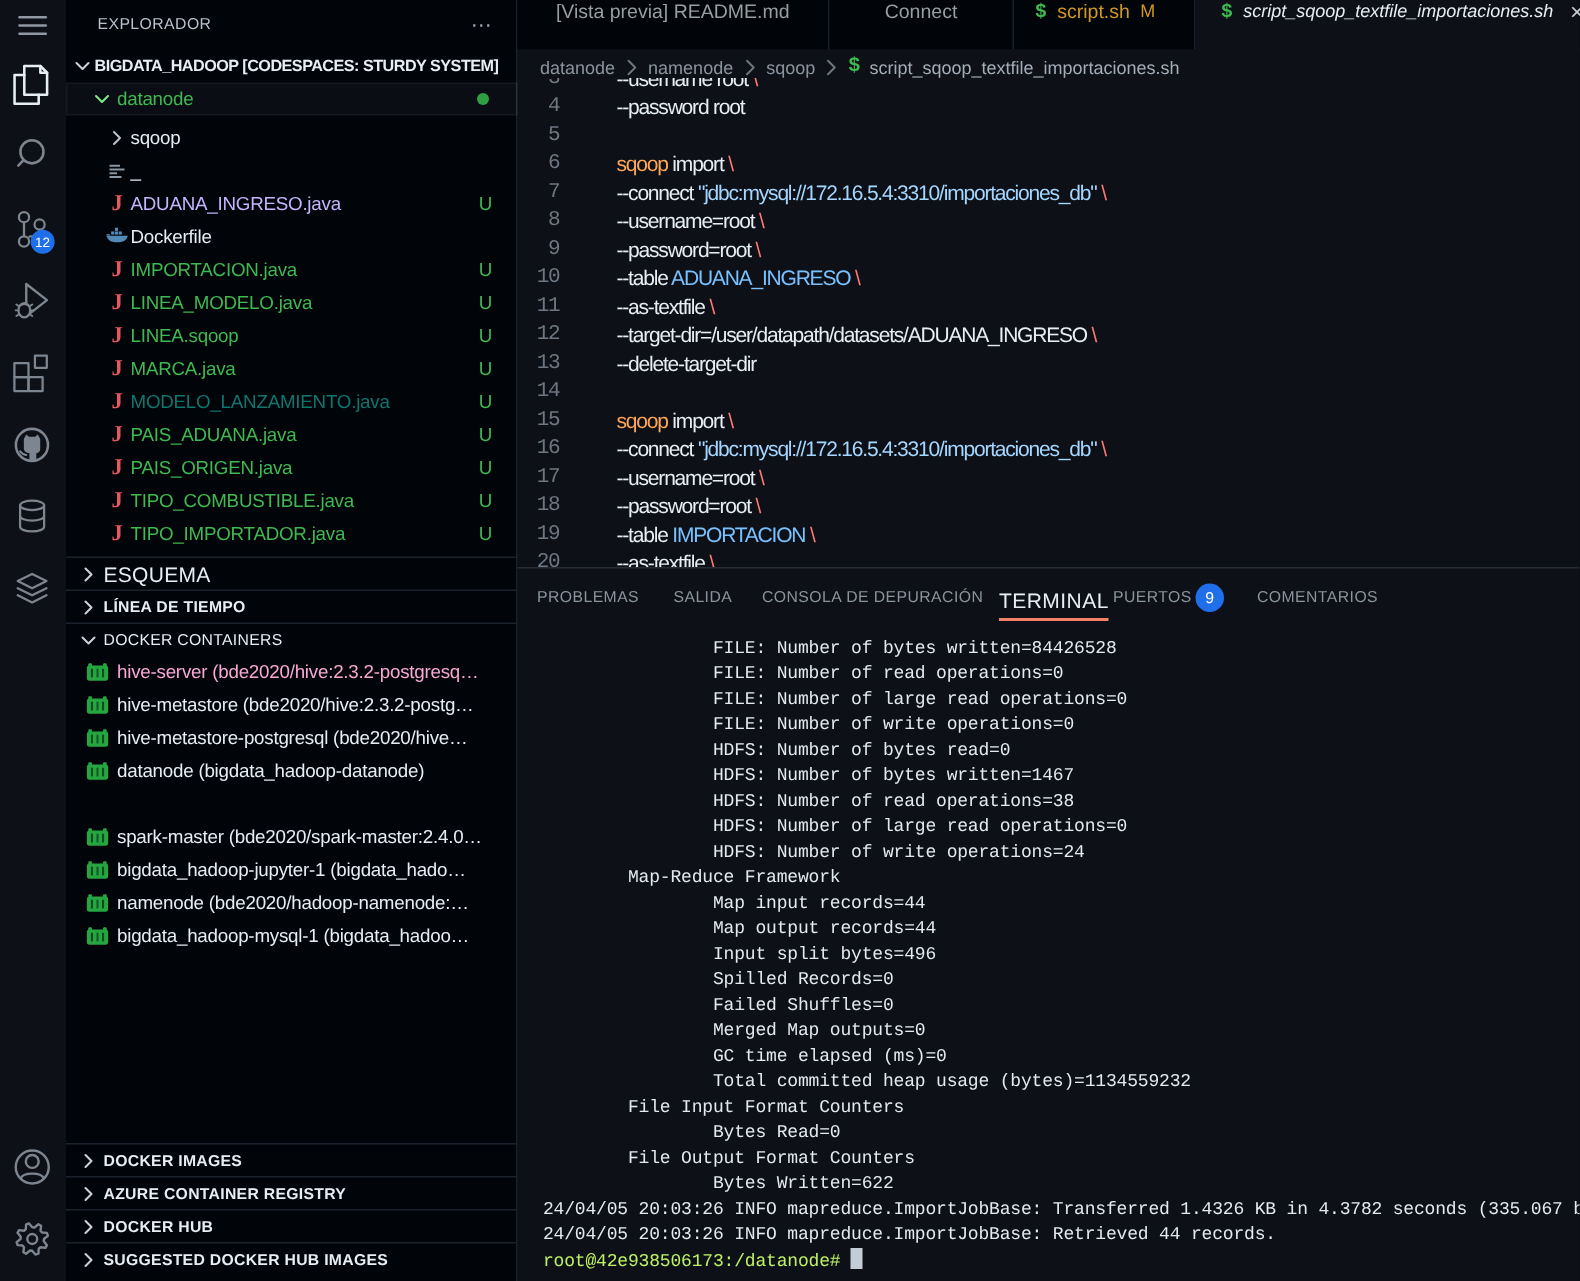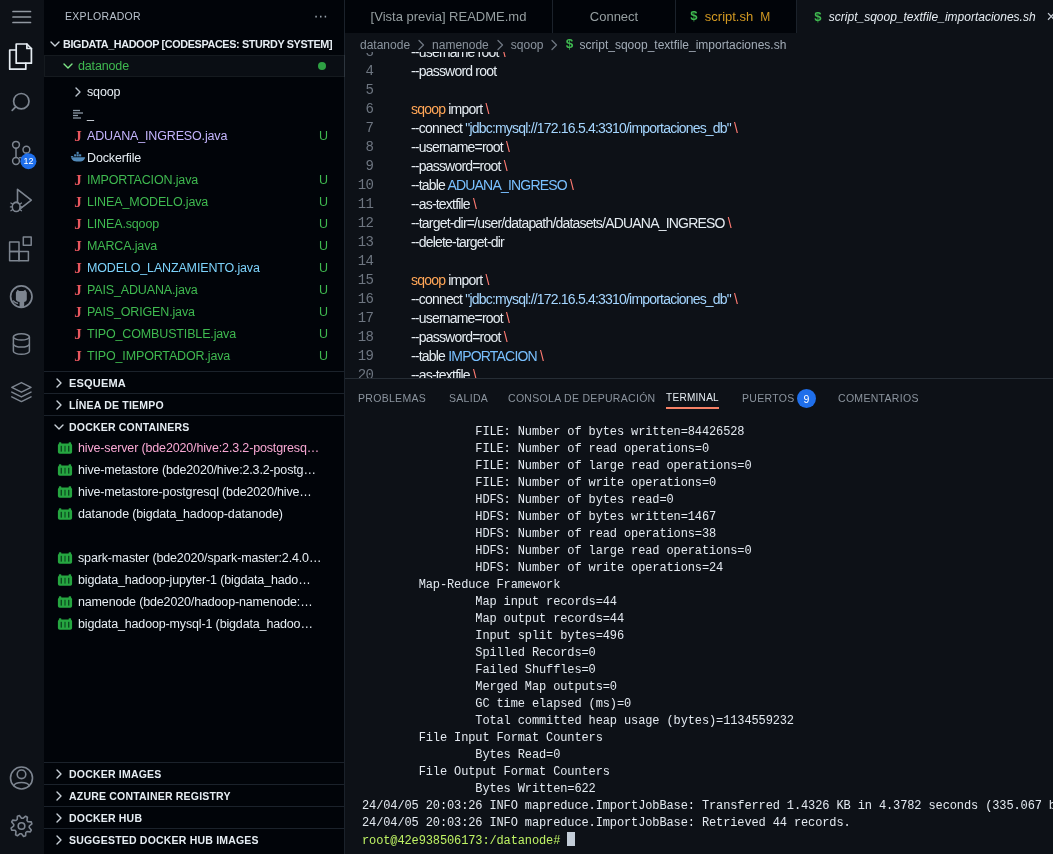--- a/index.html
+++ b/index.html
@@ -1,16 +1,16 @@
 <!DOCTYPE html>
 <html><head><meta charset="utf-8"><style>
 *{margin:0;padding:0;box-sizing:border-box}
 html,body{width:1053px;height:854px;overflow:hidden;background:#0d1117;font-family:"Liberation Sans",sans-serif}
 .srow{position:absolute;left:0;width:301px;height:22px;display:flex;align-items:center;font-size:12.5px;letter-spacing:-0.15px}
-.tab{position:absolute;top:0;height:33px;display:flex;align-items:center;justify-content:center;border-right:1px solid #1b222b;background:#010409}
+.tab{position:absolute;top:0;height:33px;display:flex;justify-content:center;border-right:1px solid #1b222b;background:#010409}
 </style></head><body>
 <div style="position:absolute;left:0;top:0;width:44px;height:854px;background:#0d1117">
     <svg width="44" height="854" style="position:absolute;left:0;top:0" fill="none" stroke-linecap="round" stroke-linejoin="round">
       <line x1="13" y1="11.5" x2="30.5" y2="11.5" stroke="#9198a1" stroke-width="1.7"></line>
       <line x1="13" y1="17" x2="30.5" y2="17" stroke="#9198a1" stroke-width="1.7"></line>
       <line x1="13" y1="22.5" x2="30.5" y2="22.5" stroke="#9198a1" stroke-width="1.7"></line>
       <g stroke="#e6edf3" stroke-width="1.7" fill="none">
         <path d="M26.9,44 L16.2,44 L16.2,63.2 L31.4,63.2 L31.4,48.5 Z"></path>
         <path d="M26.9,44 L26.9,48.5 L31.4,48.5"></path>
         <path d="M9.7,50 L9.7,69.2 L25.8,69.2 L25.8,63.2 M9.7,50 L16.2,50" stroke-width="1.7"></path>
@@ -155,21 +155,21 @@
       <span style="position:absolute;left:26px;display:flex;width:16px;justify-content:center">
         <span style="display:inline-block;width:16px;text-align:center;font-weight:700;color:#e8575f;font-size:15px;font-family:'Liberation Serif',serif">J</span>
       </span>
       <span style="position:absolute;left:43px;color:#3fb950;white-space:nowrap">MARCA.java</span>
       <span style="position:absolute;right:17px;color:#3fb950;font-size:12.5px">U</span>
     </div>
     <div class="srow" style="top:257px">
       <span style="position:absolute;left:26px;display:flex;width:16px;justify-content:center">
         <span style="display:inline-block;width:16px;text-align:center;font-weight:700;color:#e8575f;font-size:15px;font-family:'Liberation Serif',serif">J</span>
       </span>
-      <span style="position:absolute;left:43px;color:#7dd3fc;white-space:nowrap">MODELO_LANZAMIENTO.java</span>
+      <span style="position:absolute;left:43px;color:#0f766e;white-space:nowrap">MODELO_LANZAMIENTO.java</span>
       <span style="position:absolute;right:17px;color:#3fb950;font-size:12.5px">U</span>
     </div>
     <div class="srow" style="top:279px">
       <span style="position:absolute;left:26px;display:flex;width:16px;justify-content:center">
         <span style="display:inline-block;width:16px;text-align:center;font-weight:700;color:#e8575f;font-size:15px;font-family:'Liberation Serif',serif">J</span>
       </span>
       <span style="position:absolute;left:43px;color:#3fb950;white-space:nowrap">PAIS_ADUANA.java</span>
       <span style="position:absolute;right:17px;color:#3fb950;font-size:12.5px">U</span>
     </div>
     <div class="srow" style="top:301px">
@@ -186,37 +186,37 @@
       <span style="position:absolute;left:43px;color:#3fb950;white-space:nowrap">TIPO_COMBUSTIBLE.java</span>
       <span style="position:absolute;right:17px;color:#3fb950;font-size:12.5px">U</span>
     </div>
     <div class="srow" style="top:345px">
       <span style="position:absolute;left:26px;display:flex;width:16px;justify-content:center">
         <span style="display:inline-block;width:16px;text-align:center;font-weight:700;color:#e8575f;font-size:15px;font-family:'Liberation Serif',serif">J</span>
       </span>
       <span style="position:absolute;left:43px;color:#3fb950;white-space:nowrap">TIPO_IMPORTADOR.java</span>
       <span style="position:absolute;right:17px;color:#3fb950;font-size:12.5px">U</span>
     </div>
-    <div class="srow" style="top:371px;border-top:1px solid #1b222b;font-weight:700;font-size:11px;letter-spacing:-0.3px;color:#e6edf3">
+    <div class="srow" style="top:371px;border-top:1px solid #1b222b;font-weight:400;font-size:14px;letter-spacing:-0.3px;color:#e6edf3">
       <span style="margin-left:7px;display:flex">
         <svg width="16" height="16" viewBox="0 0 16 16" fill="none">
           <path d="M6,4 L10,8 L6,12" stroke="#c9d1d9" stroke-width="1.4" stroke-linecap="round" stroke-linejoin="round"></path>
         </svg>
       </span>
       <span style="margin-left:2px;letter-spacing:0.2px">ESQUEMA</span>
     </div>
     <div class="srow" style="top:393px;border-top:1px solid #1b222b;font-weight:700;font-size:10.5px;letter-spacing:-0.3px;color:#e6edf3">
       <span style="margin-left:7px;display:flex">
         <svg width="16" height="16" viewBox="0 0 16 16" fill="none">
           <path d="M6,4 L10,8 L6,12" stroke="#c9d1d9" stroke-width="1.4" stroke-linecap="round" stroke-linejoin="round"></path>
         </svg>
       </span>
       <span style="margin-left:2px;letter-spacing:0.2px">LÍNEA DE TIEMPO</span>
     </div>
-    <div class="srow" style="top:415px;border-top:1px solid #1b222b;font-weight:700;font-size:10.5px;letter-spacing:-0.3px;color:#e6edf3">
+    <div class="srow" style="top:415px;border-top:1px solid #1b222b;font-weight:400;font-size:10.5px;letter-spacing:-0.3px;color:#e6edf3">
       <span style="margin-left:7px;display:flex">
         <svg width="16" height="16" viewBox="0 0 16 16" fill="none">
           <path d="M4,6 L8,10 L12,6" stroke="#c9d1d9" stroke-width="1.4" stroke-linecap="round" stroke-linejoin="round"></path>
         </svg>
       </span>
       <span style="margin-left:2px;letter-spacing:0.2px">DOCKER CONTAINERS</span>
     </div>
     <div class="srow" style="top:437px">
       <span style="position:absolute;left:13px;display:flex">
         <svg width="16" height="16" viewBox="0 0 16 16">
@@ -425,21 +425,21 @@
 <span style="color:#e6edf3">--username=root </span><span style="color:#ff7b72">\</span>
 <span style="color:#e6edf3">--password=root </span><span style="color:#ff7b72">\</span>
 <span style="color:#e6edf3">--table </span><span style="color:#79c0ff">IMPORTACION</span><span style="color:#e6edf3"> </span><span style="color:#ff7b72">\</span>
 <span style="color:#e6edf3">--as-textfile </span><span style="color:#ff7b72">\</span></pre>
 </div>
 <div style="position:absolute;left:345px;top:378px;width:708px;height:476px;background:#0d1117;border-top:1px solid #262d35;overflow:hidden">
 <div style="position:absolute;left:0;top:13px;width:708px;height:20px">
       <span style="position:absolute;left:13px;top:0;color:#8b949e;font-size:10.5px;letter-spacing:0.3px">PROBLEMAS</span>
       <span style="position:absolute;left:104px;top:0;color:#8b949e;font-size:10.5px;letter-spacing:0.3px">SALIDA</span>
       <span style="position:absolute;left:163px;top:0;color:#8b949e;font-size:10.5px;letter-spacing:0.3px">CONSOLA DE DEPURACIÓN</span>
-      <span style="position:absolute;left:321px;top:0;color:#e6edf3;font-size:10px;letter-spacing:0.3px">TERMINAL<span style="position:absolute;left:0;right:0;bottom:-6px;height:2px;background:#f78166"></span></span>
+      <span style="position:absolute;left:321px;top:0;color:#e6edf3;font-size:14px;letter-spacing:0.3px">TERMINAL<span style="position:absolute;left:0;right:0;bottom:-6px;height:2px;background:#f78166"></span></span>
       <span style="position:absolute;left:397px;top:0;color:#8b949e;font-size:10.5px;letter-spacing:0.3px">PUERTOS</span>
       <span style="position:absolute;left:493px;top:0;color:#8b949e;font-size:10.5px;letter-spacing:0.3px">COMENTARIOS</span>
       <span style="position:absolute;left:452px;top:-3px;width:19px;height:19px;border-radius:50%;background:#1f6feb;color:#fff;font-size:10.5px;display:flex;align-items:center;justify-content:center">9</span>
     </div>
 <pre style="position:absolute;left:17px;top:45px;margin:0;font-family:'Liberation Mono',monospace;font-size:12px;line-height:17px;letter-spacing:-0.12px;color:#e3e9f0">                FILE: Number of bytes written=84426528
                 FILE: Number of read operations=0
                 FILE: Number of large read operations=0
                 FILE: Number of write operations=0
                 HDFS: Number of bytes read=0
                 HDFS: Number of bytes written=1467

